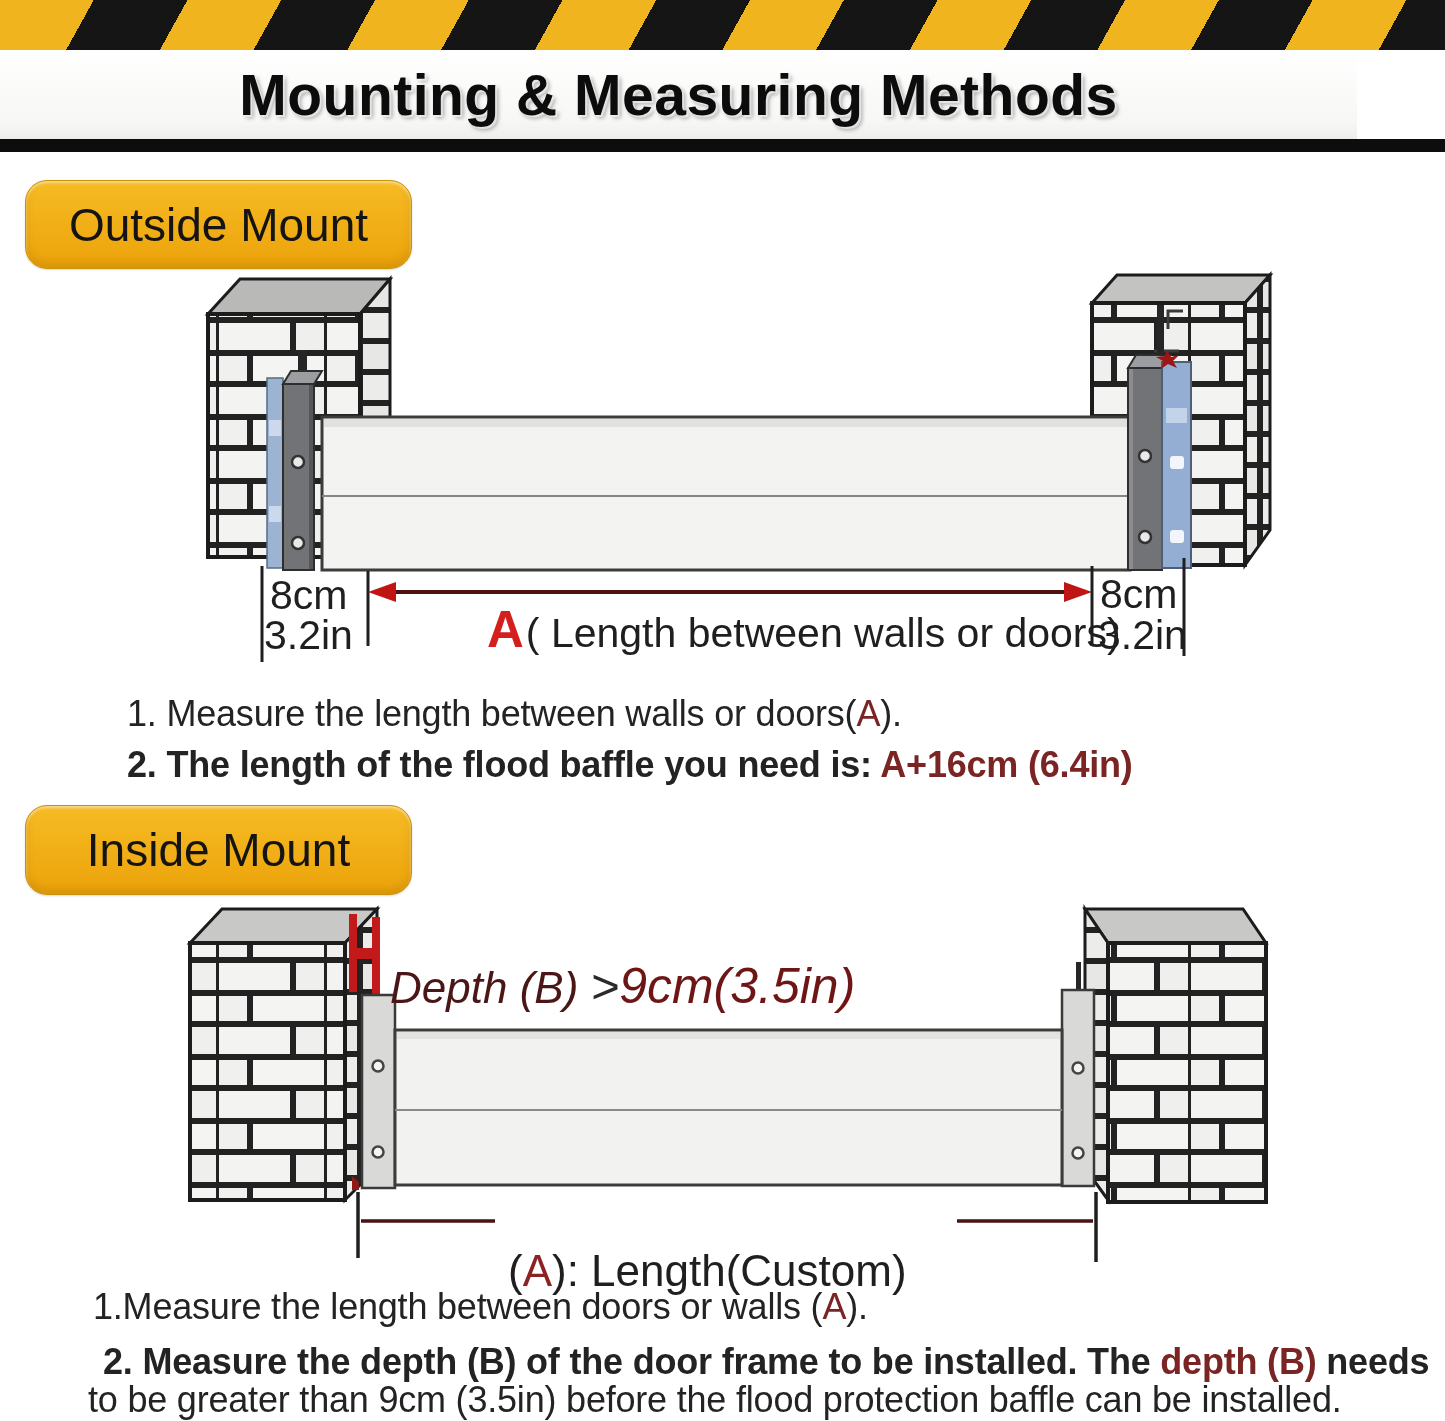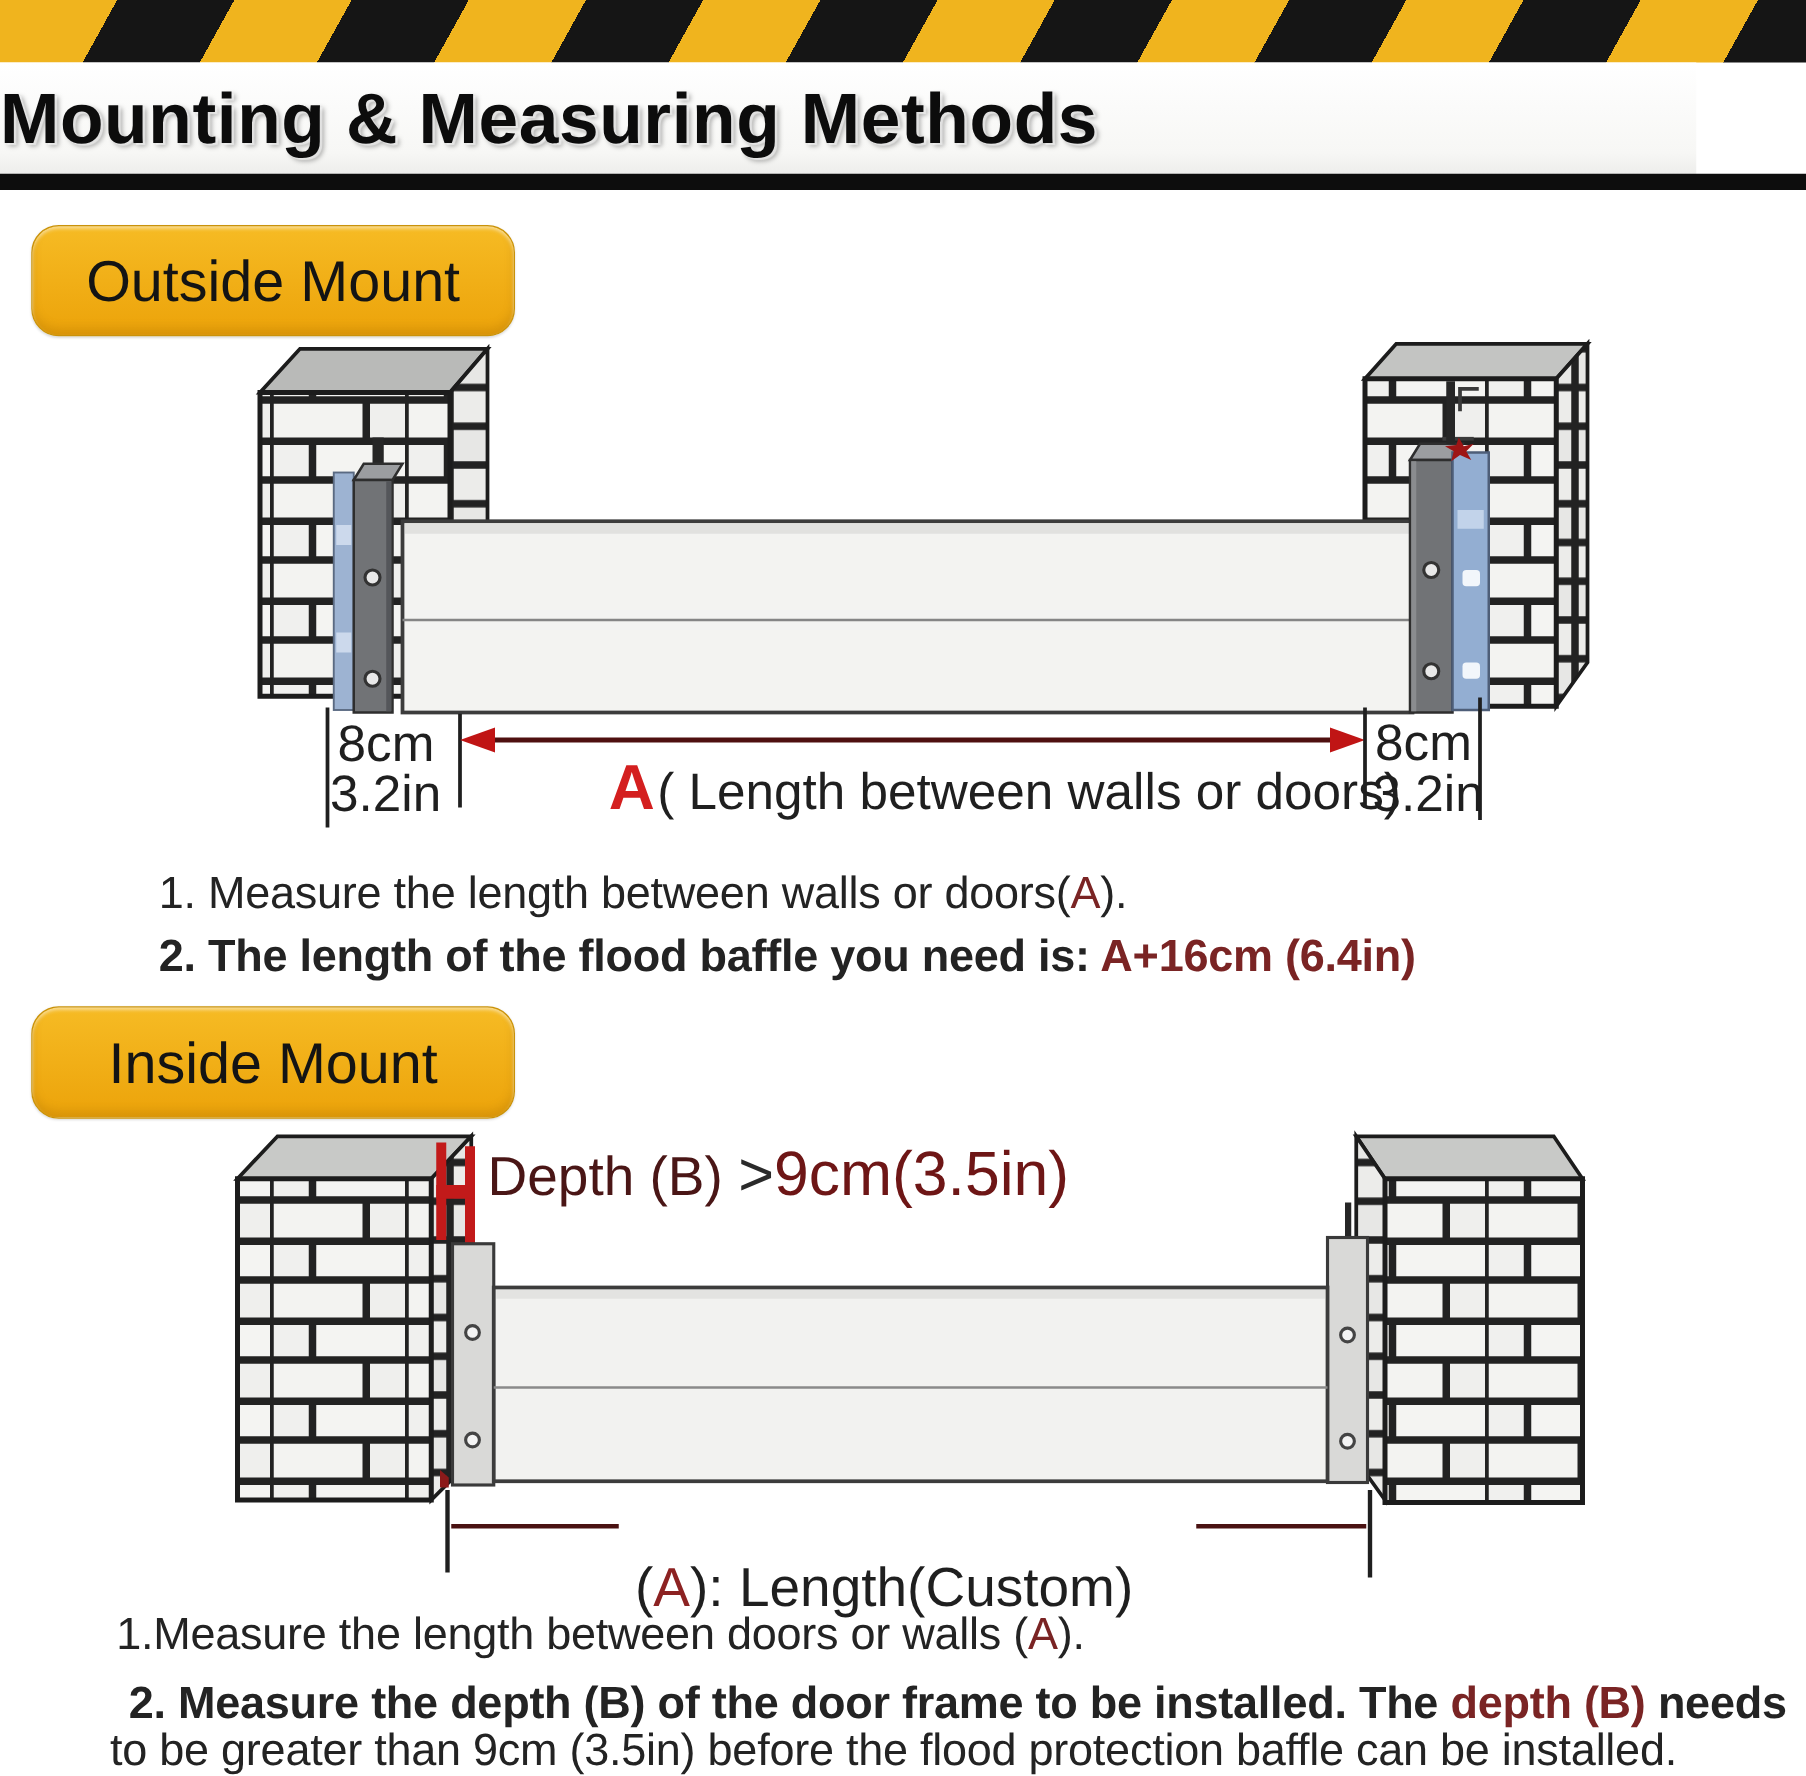--- a/index.html
+++ b/index.html
@@ -8,21 +8,21 @@
     background:#ffffff;font-family:"Liberation Sans",sans-serif;color:#222;
   }
   
   .hazard{
     position:absolute;left:0;top:0;width:1445px;height:50px;
     background:repeating-linear-gradient(119deg,#f0b41e 0 82px,#151515 82px 164px);
   }
   .title-band{
     position:absolute;left:0;top:50px;width:1357px;height:90px;
     background:linear-gradient(180deg,#ffffff 0%,#f7f7f5 80%,#ededeb 100%);
-    display:flex;align-items:center;justify-content:flex-start;
+    display:flex;align-items:center;justify-content:center;
   }
   .title-band h1{
     margin:0;font-size:57px;font-weight:700;color:#0c0c0c;letter-spacing:.5px;
     text-shadow:2px 2px 1px rgba(255,255,255,.65),3px 3px 4px rgba(0,0,0,.35);
   }
   .black-bar{position:absolute;left:0;top:139px;width:1445px;height:13px;background:#0d0d0d;}
   
   .badge{
     position:absolute;left:25px;width:385px;height:87px;border-radius:22px;
     background:linear-gradient(180deg,#f6bb24,#eca30a);
@@ -193,21 +193,21 @@
     <span class="bigA">A</span><span>( Length between walls or doors)</span>
   </div>
 
   <div class="txt step" style="left:127px;top:693px;">
     <span>1. Measure the length between walls or doors(</span><span class="maroon">A</span><span>).</span>
   </div>
   <div class="txt step" style="left:127px;top:744px;font-weight:bold;">
     <span>2. The length of the flood baffle you need is: </span><span class="maroon">A+16cm (6.4in)</span>
   </div>
 
-  <div class="txt depth-label" style="left:390px;top:910px;">
+  <div class="txt depth-label" style="left:390px;top:957px;font-style:italic;">
     <span class="dname">Depth (B) </span><span class="dgt">&gt;</span><span class="dval">9cm(3.5in)</span>
   </div>
   <div class="txt len-label" style="left:508px;top:1198px;">
     <span>(</span><span class="ared">A</span><span>): Length(Custom)</span>
   </div>
 
   <div class="txt step" style="left:93px;top:1286px;">
     <span>1.Measure the length between doors or walls (</span><span class="maroon">A</span><span>).</span>
   </div>
   <div class="txt step" style="left:103px;top:1341px;font-weight:bold;">

